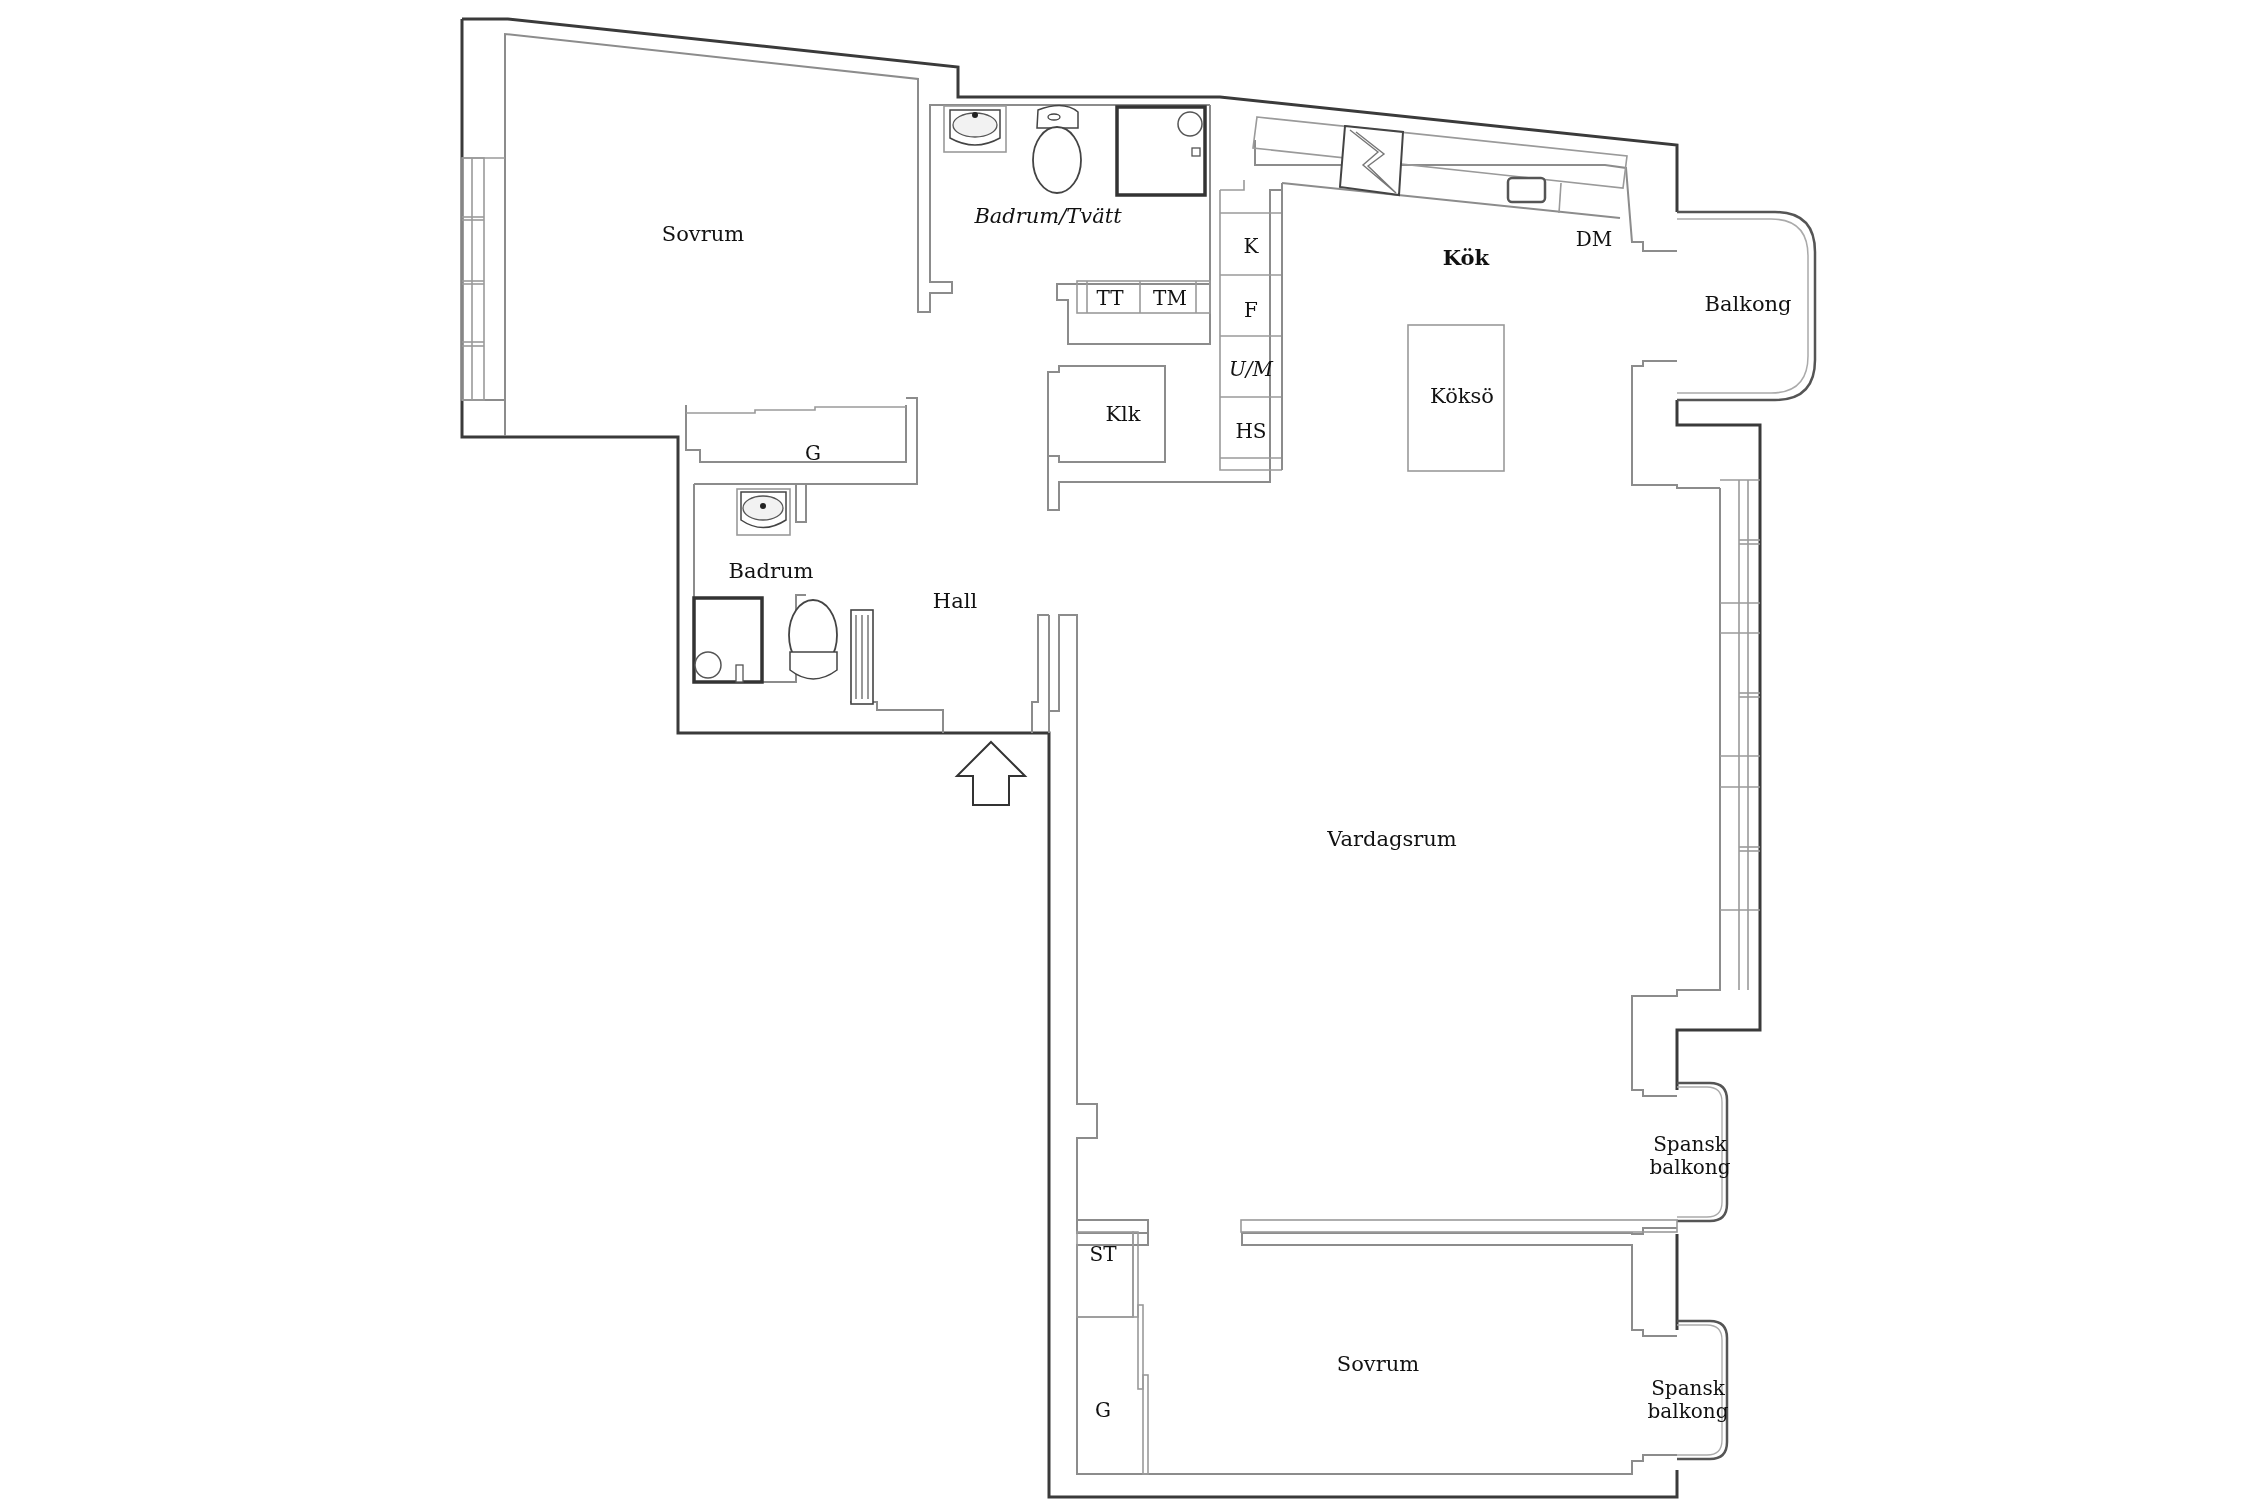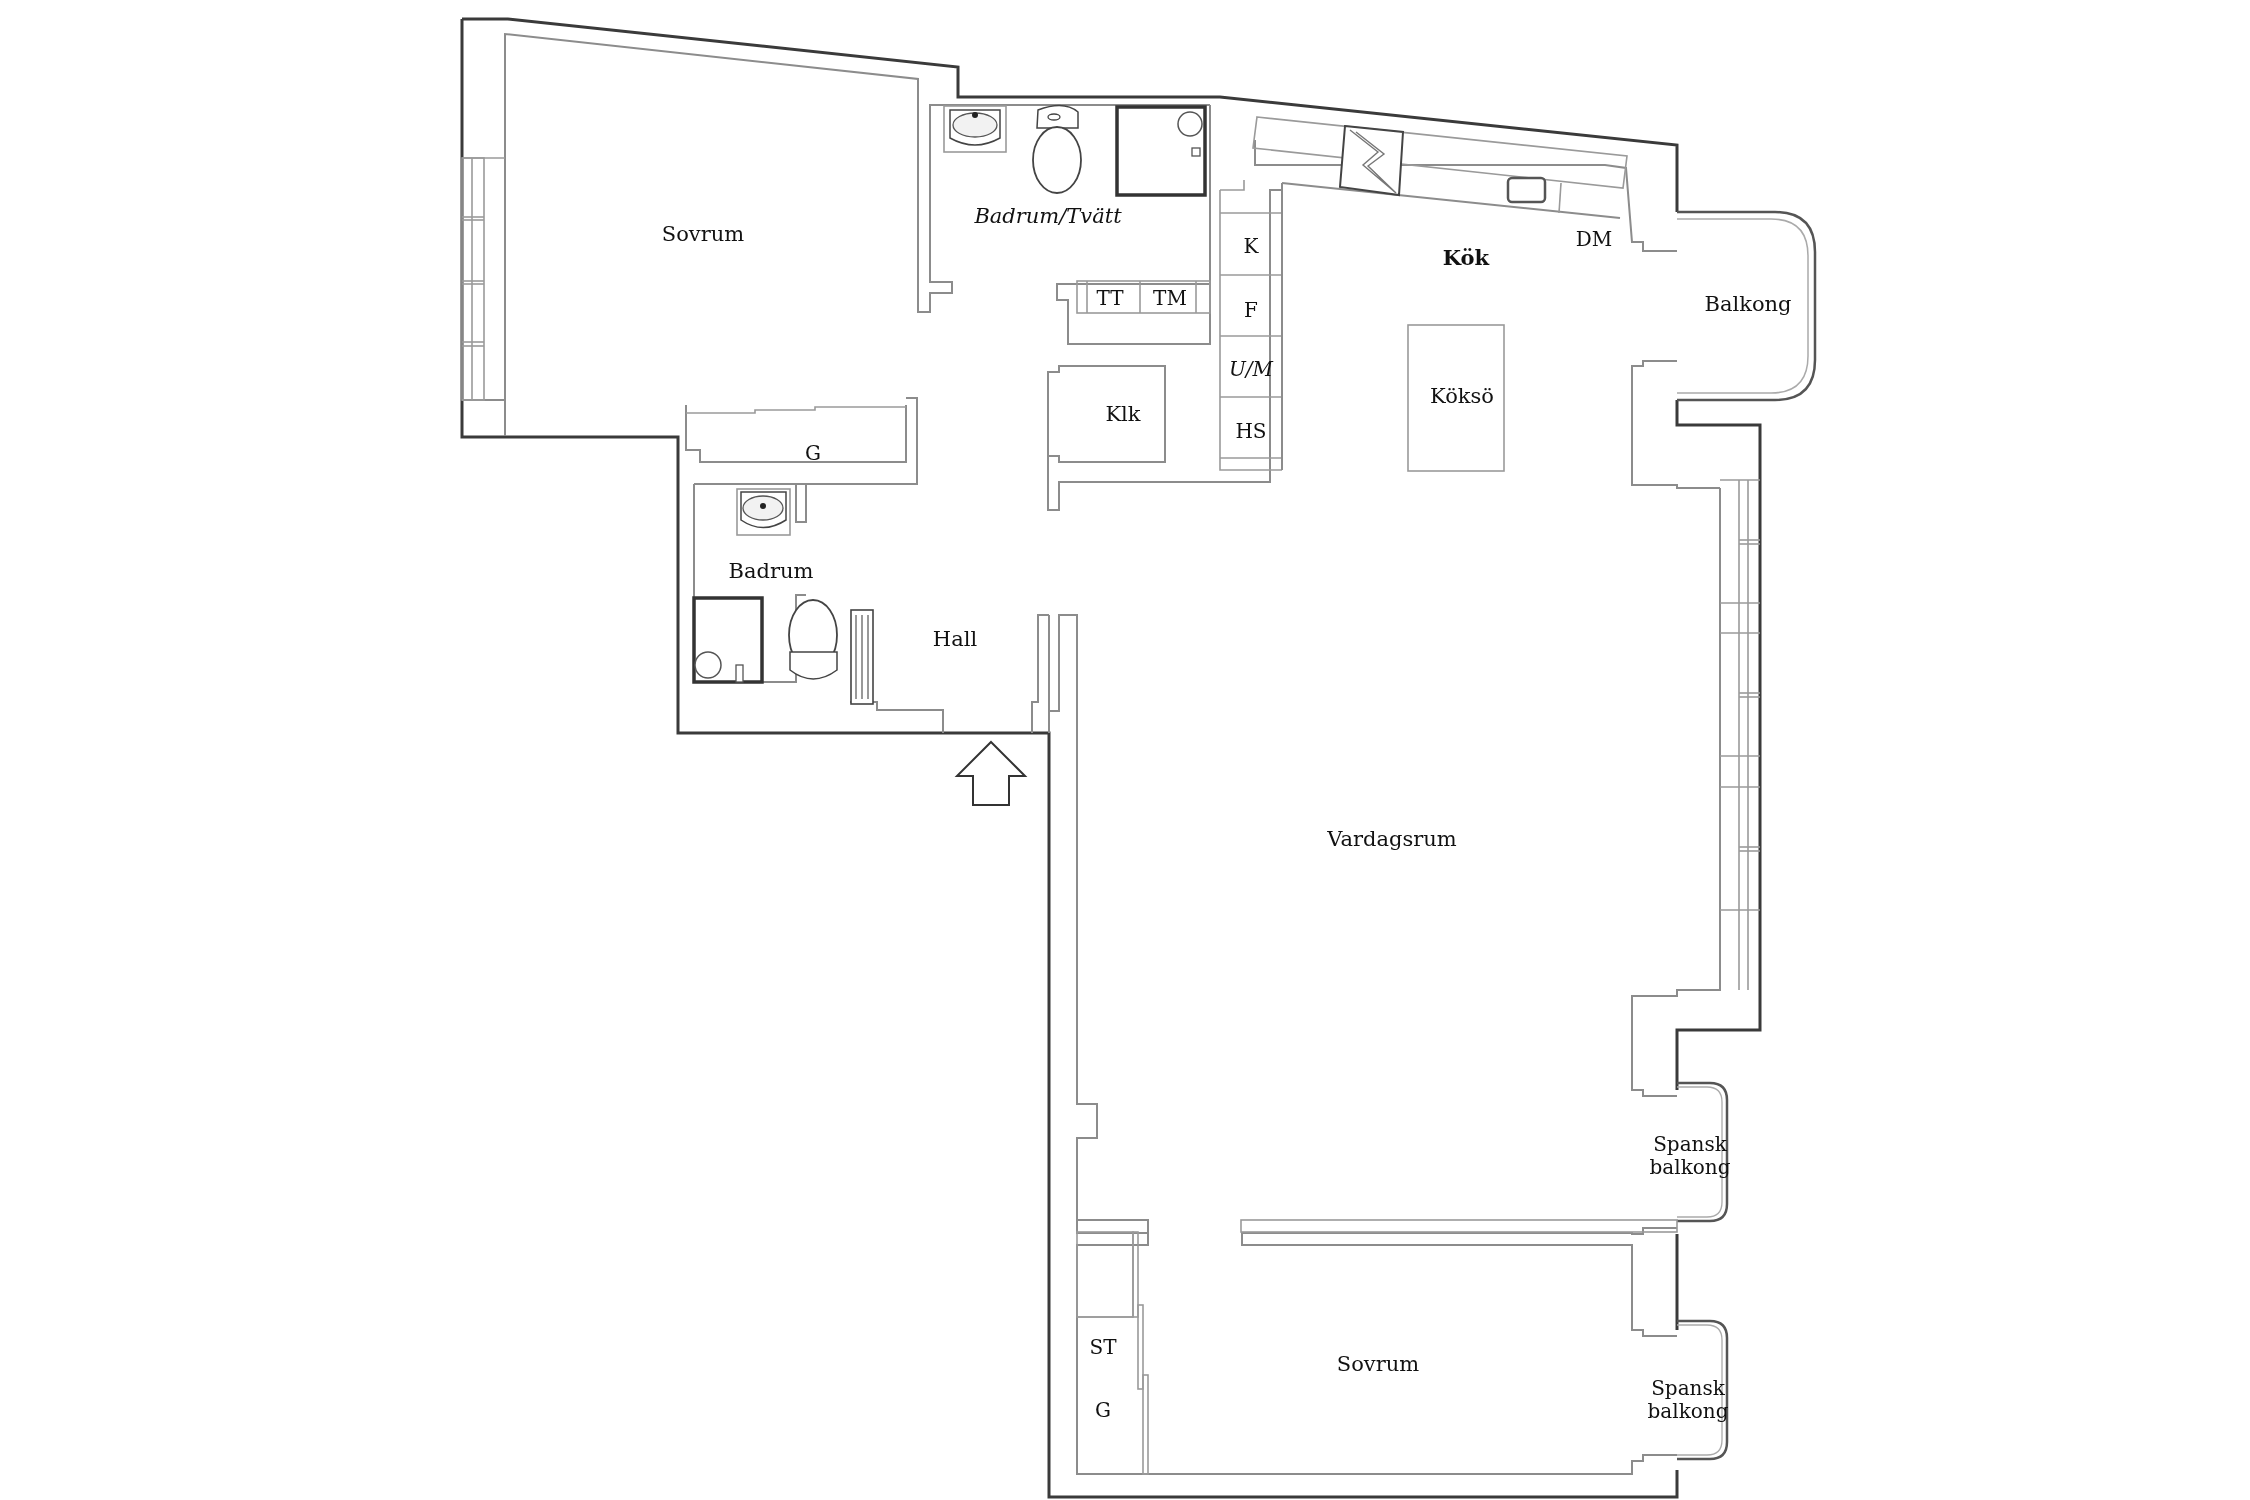--- a/index.html
+++ b/index.html
@@ -171,35 +171,35 @@
 
   <polygon class="entry-arrow" points="991,742 1025,776 1009,776 1009,805 973,805 973,776 957,776"></polygon>
 </svg>
 
 <div class="label" style="left:703px;top:234px;">Sovrum</div>
 <div class="label" style="left:1048px;top:216px;font-style:italic;">Badrum/Tvätt</div>
 <div class="label" style="left:1466px;top:258px;font-weight:bold;">Kök</div>
 <div class="label" style="left:1748px;top:304px;">Balkong</div>
 <div class="label" style="left:1462px;top:396px;">Köksö</div>
 <div class="label" style="left:1123px;top:414px;">Klk</div>
-<div class="label" style="left:955px;top:601px;margin-top:38px;">Hall</div>
+<div class="label" style="left:955px;top:601px;">Hall</div>
 <div class="label" style="left:771px;top:571px;text-align:right;">Badrum</div>
 <div class="label" style="left:1392px;top:839px;">Vardagsrum</div>
 <div class="label" style="left:1378px;top:1364px;">Sovrum</div>
 <div class="label small" style="left:1690px;top:1156px;">
   <div>Spansk</div>
   <div>balkong</div>
 </div>
 <div class="label small" style="left:1688px;top:1400px;">
   <div>Spansk</div>
   <div>balkong</div>
 </div>
 
 <div class="label small" style="left:813px;top:453px;">G</div>
 <div class="label small" style="left:1110px;top:298px;">TT</div>
 <div class="label small" style="left:1170px;top:298px;text-align:right;">TM</div>
 <div class="label small" style="left:1251px;top:246px;">K</div>
 <div class="label small" style="left:1251px;top:310px;">F</div>
 <div class="label small" style="left:1251px;top:369px;font-style:italic;">U/M</div>
 <div class="label small" style="left:1251px;top:431px;">HS</div>
 <div class="label small" style="left:1594px;top:197px;margin-top:42px;">DM</div>
-<div class="label small" style="left:1103px;top:1347px;text-align:right;">ST</div>
+<div class="label small" style="left:1103px;top:1254px;text-align:right;">ST</div>
 <div class="label small" style="left:1103px;top:1410px;">G</div>
 
 </body></html>

